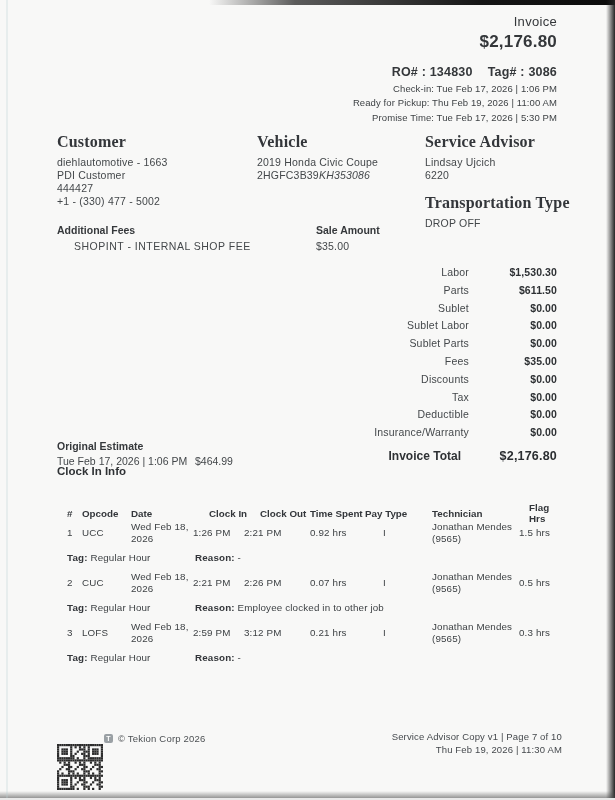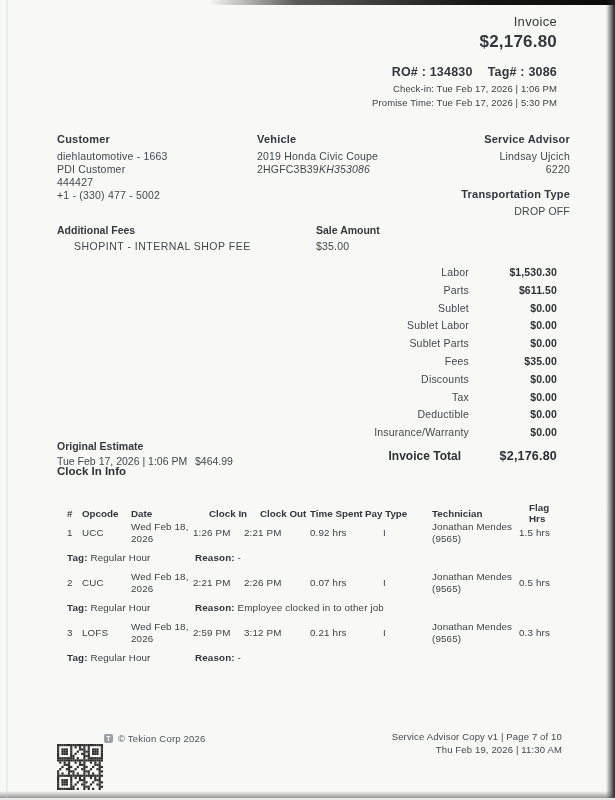--- a/index.html
+++ b/index.html
@@ -21,22 +21,22 @@
   .hdr-title  { font-size:13px; letter-spacing:.3px; }
   .hdr-amount { font-size:17px; font-weight:bold; margin-top:3px; letter-spacing:.2px; }
   .hdr-ro     { font-size:12.5px; font-weight:bold; margin-top:13px; letter-spacing:.2px; }
   .hdr-ro .gap{ margin-left:15px; }
   .hdr-meta   { font-size:9.5px; margin-top:3.5px; color:#3e4245; letter-spacing:.1px; }
 
   
   .col { position:absolute; top:133px; }
   .col-customer { left:57px;  width:190px; }
   .col-vehicle  { left:257px; width:165px; }
-  .col-advisor  { left:425px; width:145px;text-align:right; }
-  .sec-title { font-size:11px; font-weight:bold; margin-bottom:5px; letter-spacing:.2px; color:#33363a; }
+  .col-advisor  { left:425px; width:145px; }
+  .sec-title { font-size:16px; font-weight:bold; margin-bottom:5px; letter-spacing:.2px; color:#33363a;font-family:Liberation Serif, serif; }
   .sec-line  { font-size:10.5px; line-height:12.9px; letter-spacing:.2px; color:#43474a; }
   .vin-italic { font-style:italic; }
   .transport { margin-top:12px; }
 
   
   .fees-title  { position:absolute; left:57px;  top:224px; font-size:10.5px; font-weight:bold; color:#35383b; }
   .fees-amount-title { position:absolute; left:316px; top:224px; font-size:10.5px; font-weight:bold; color:#35383b; }
   .fees-item   { position:absolute; left:74px;  top:240px; font-size:10.5px; letter-spacing:.5px; color:#43474a; }
   .fees-item-amount { position:absolute; left:316px; top:240px; font-size:10.5px; letter-spacing:.2px; color:#43474a; }
 
@@ -91,20 +91,21 @@
   <div class="edge-bottom"></div>
   <div class="edge-left"></div>
 
   <div class="hdr">
     <div class="hdr-title">Invoice</div>
     <div class="hdr-amount">$2,176.80</div>
     <div class="hdr-ro">
       <span>RO# : 134830</span><span class="gap">Tag# : 3086</span>
     </div>
     <div class="hdr-meta">Check-in: Tue Feb 17, 2026 | 1:06 PM</div>
+    <div class="hdr-meta">Ready for Pickup: Thu Feb 19, 2026 | 11:00 AM</div>
     <div class="hdr-meta">Promise Time: Tue Feb 17, 2026 | 5:30 PM</div>
   </div>
 
   <div class="col col-customer">
     <div class="sec-title">Customer</div>
     <div class="sec-line">diehlautomotive - 1663</div>
     <div class="sec-line">PDI Customer</div>
     <div class="sec-line">444427</div>
     <div class="sec-line">+1 - (330) 477 - 5002</div>
   </div>

